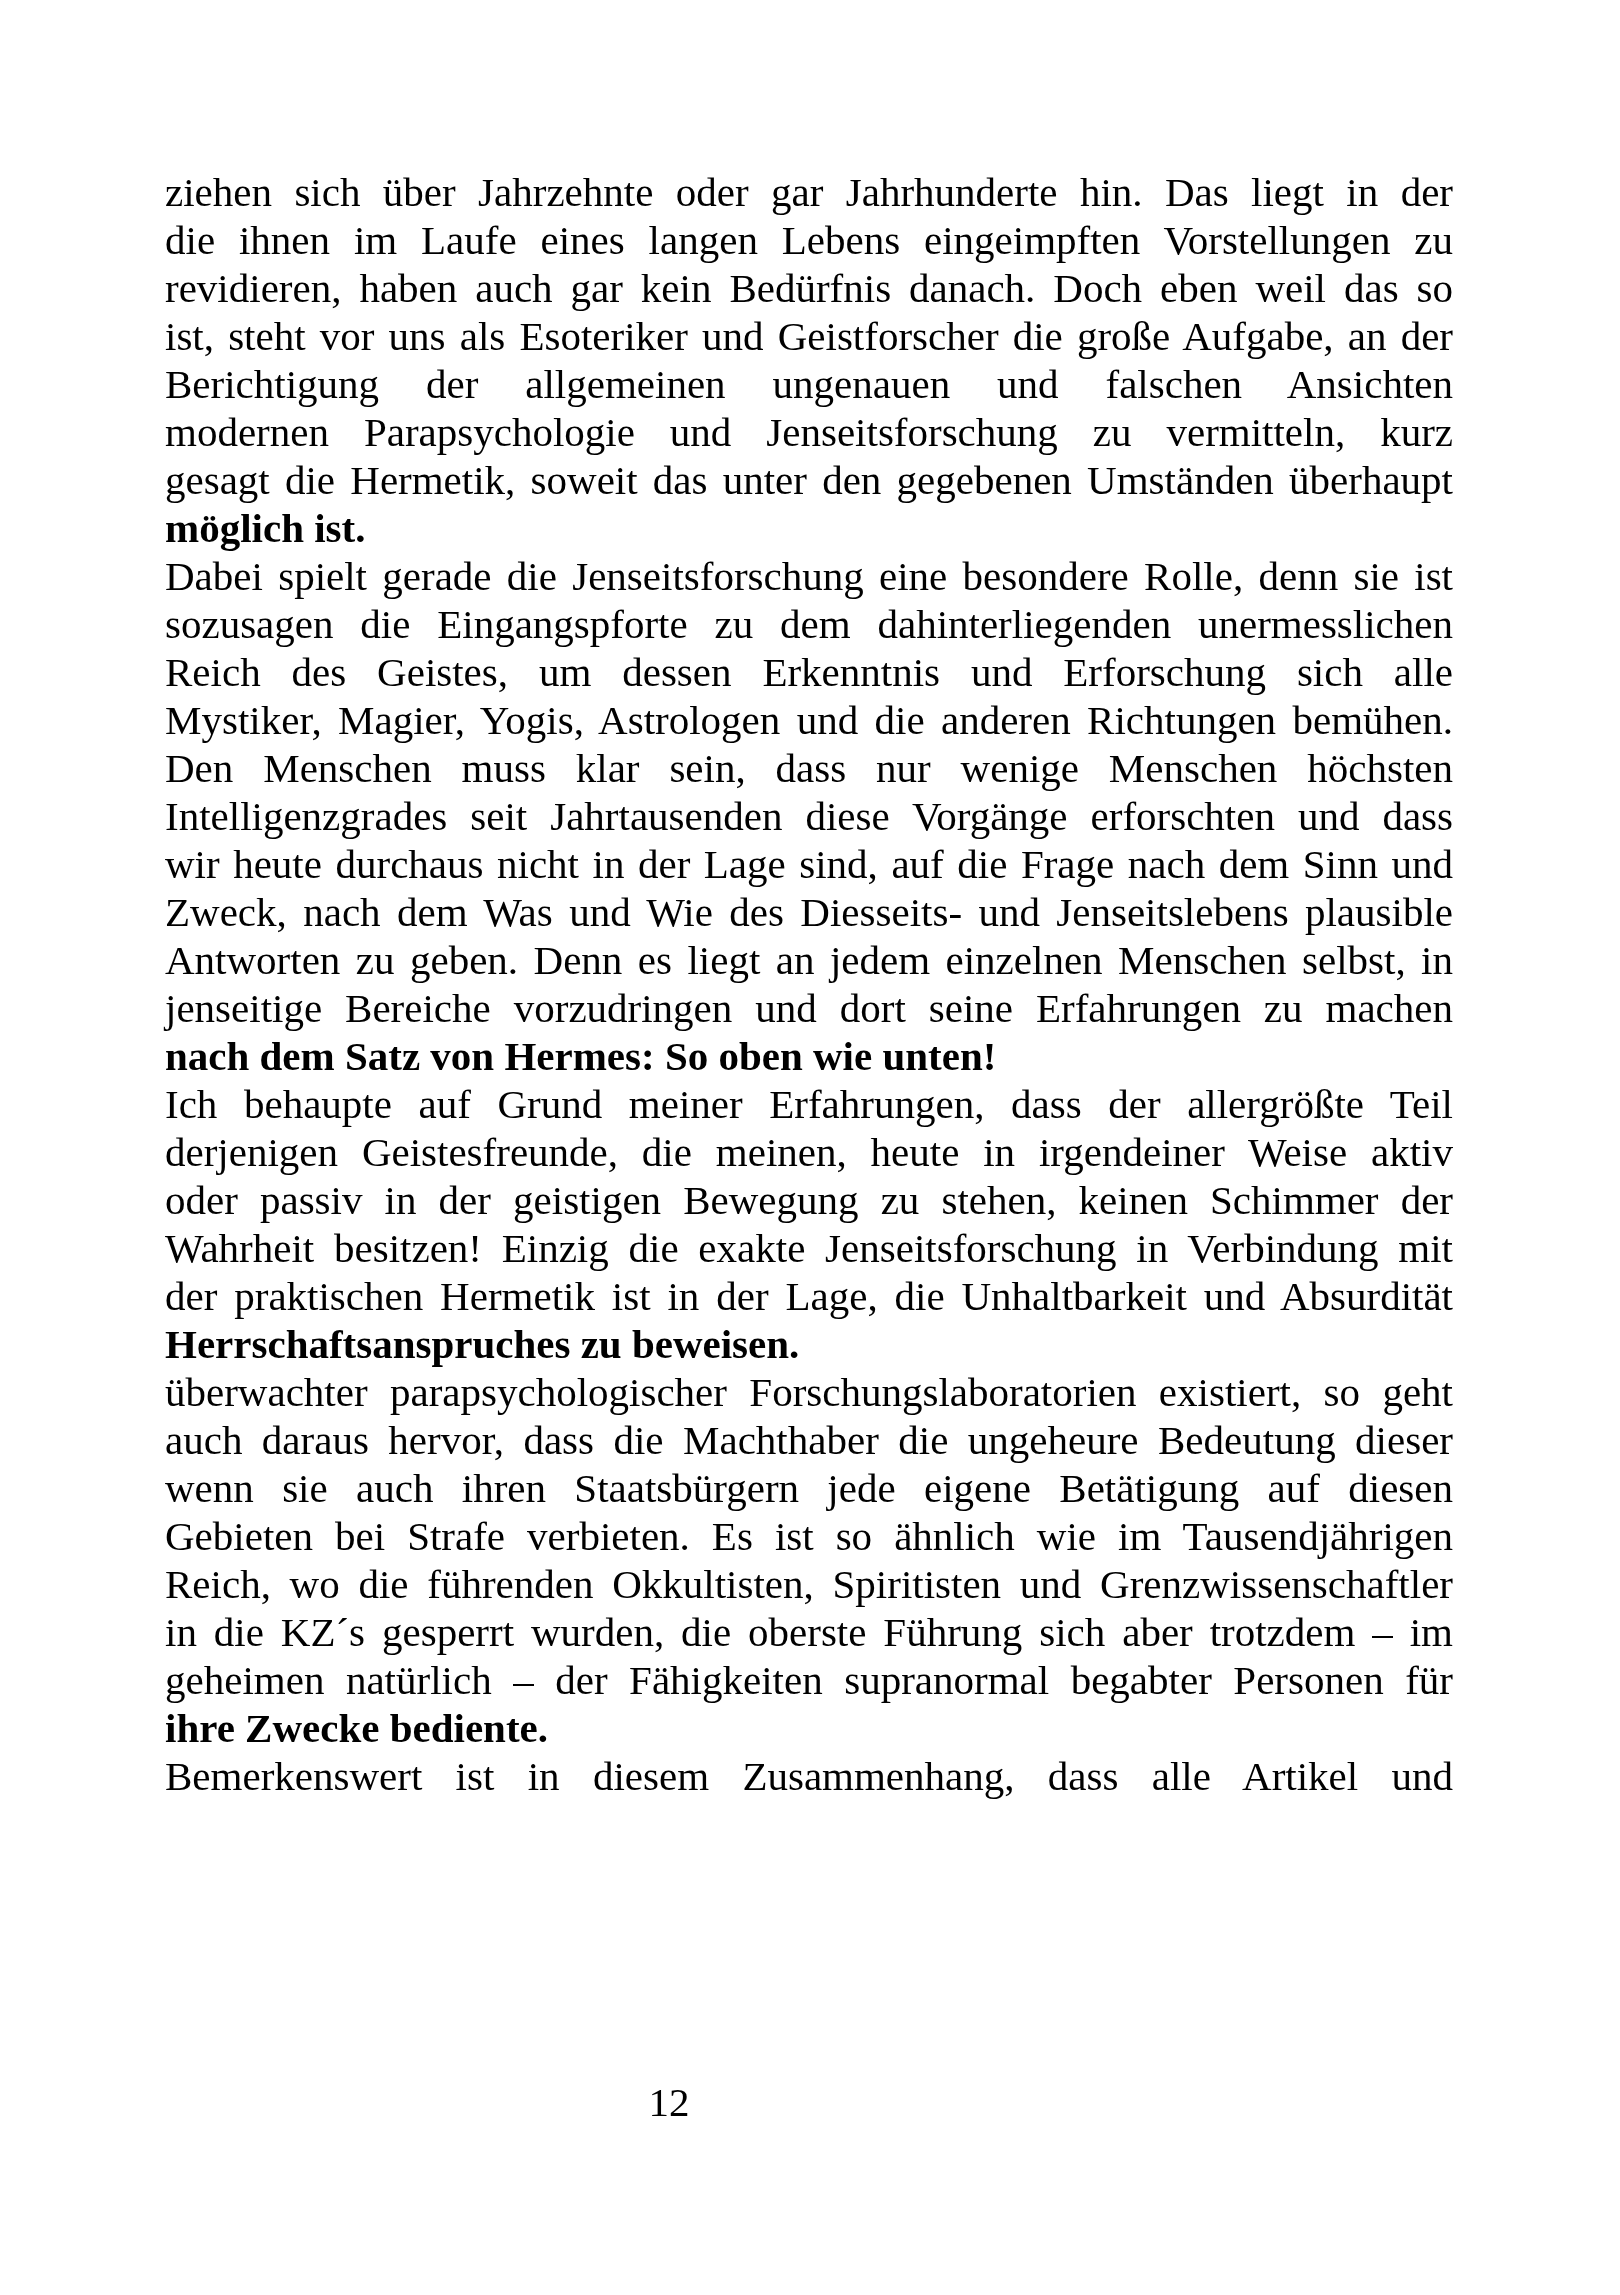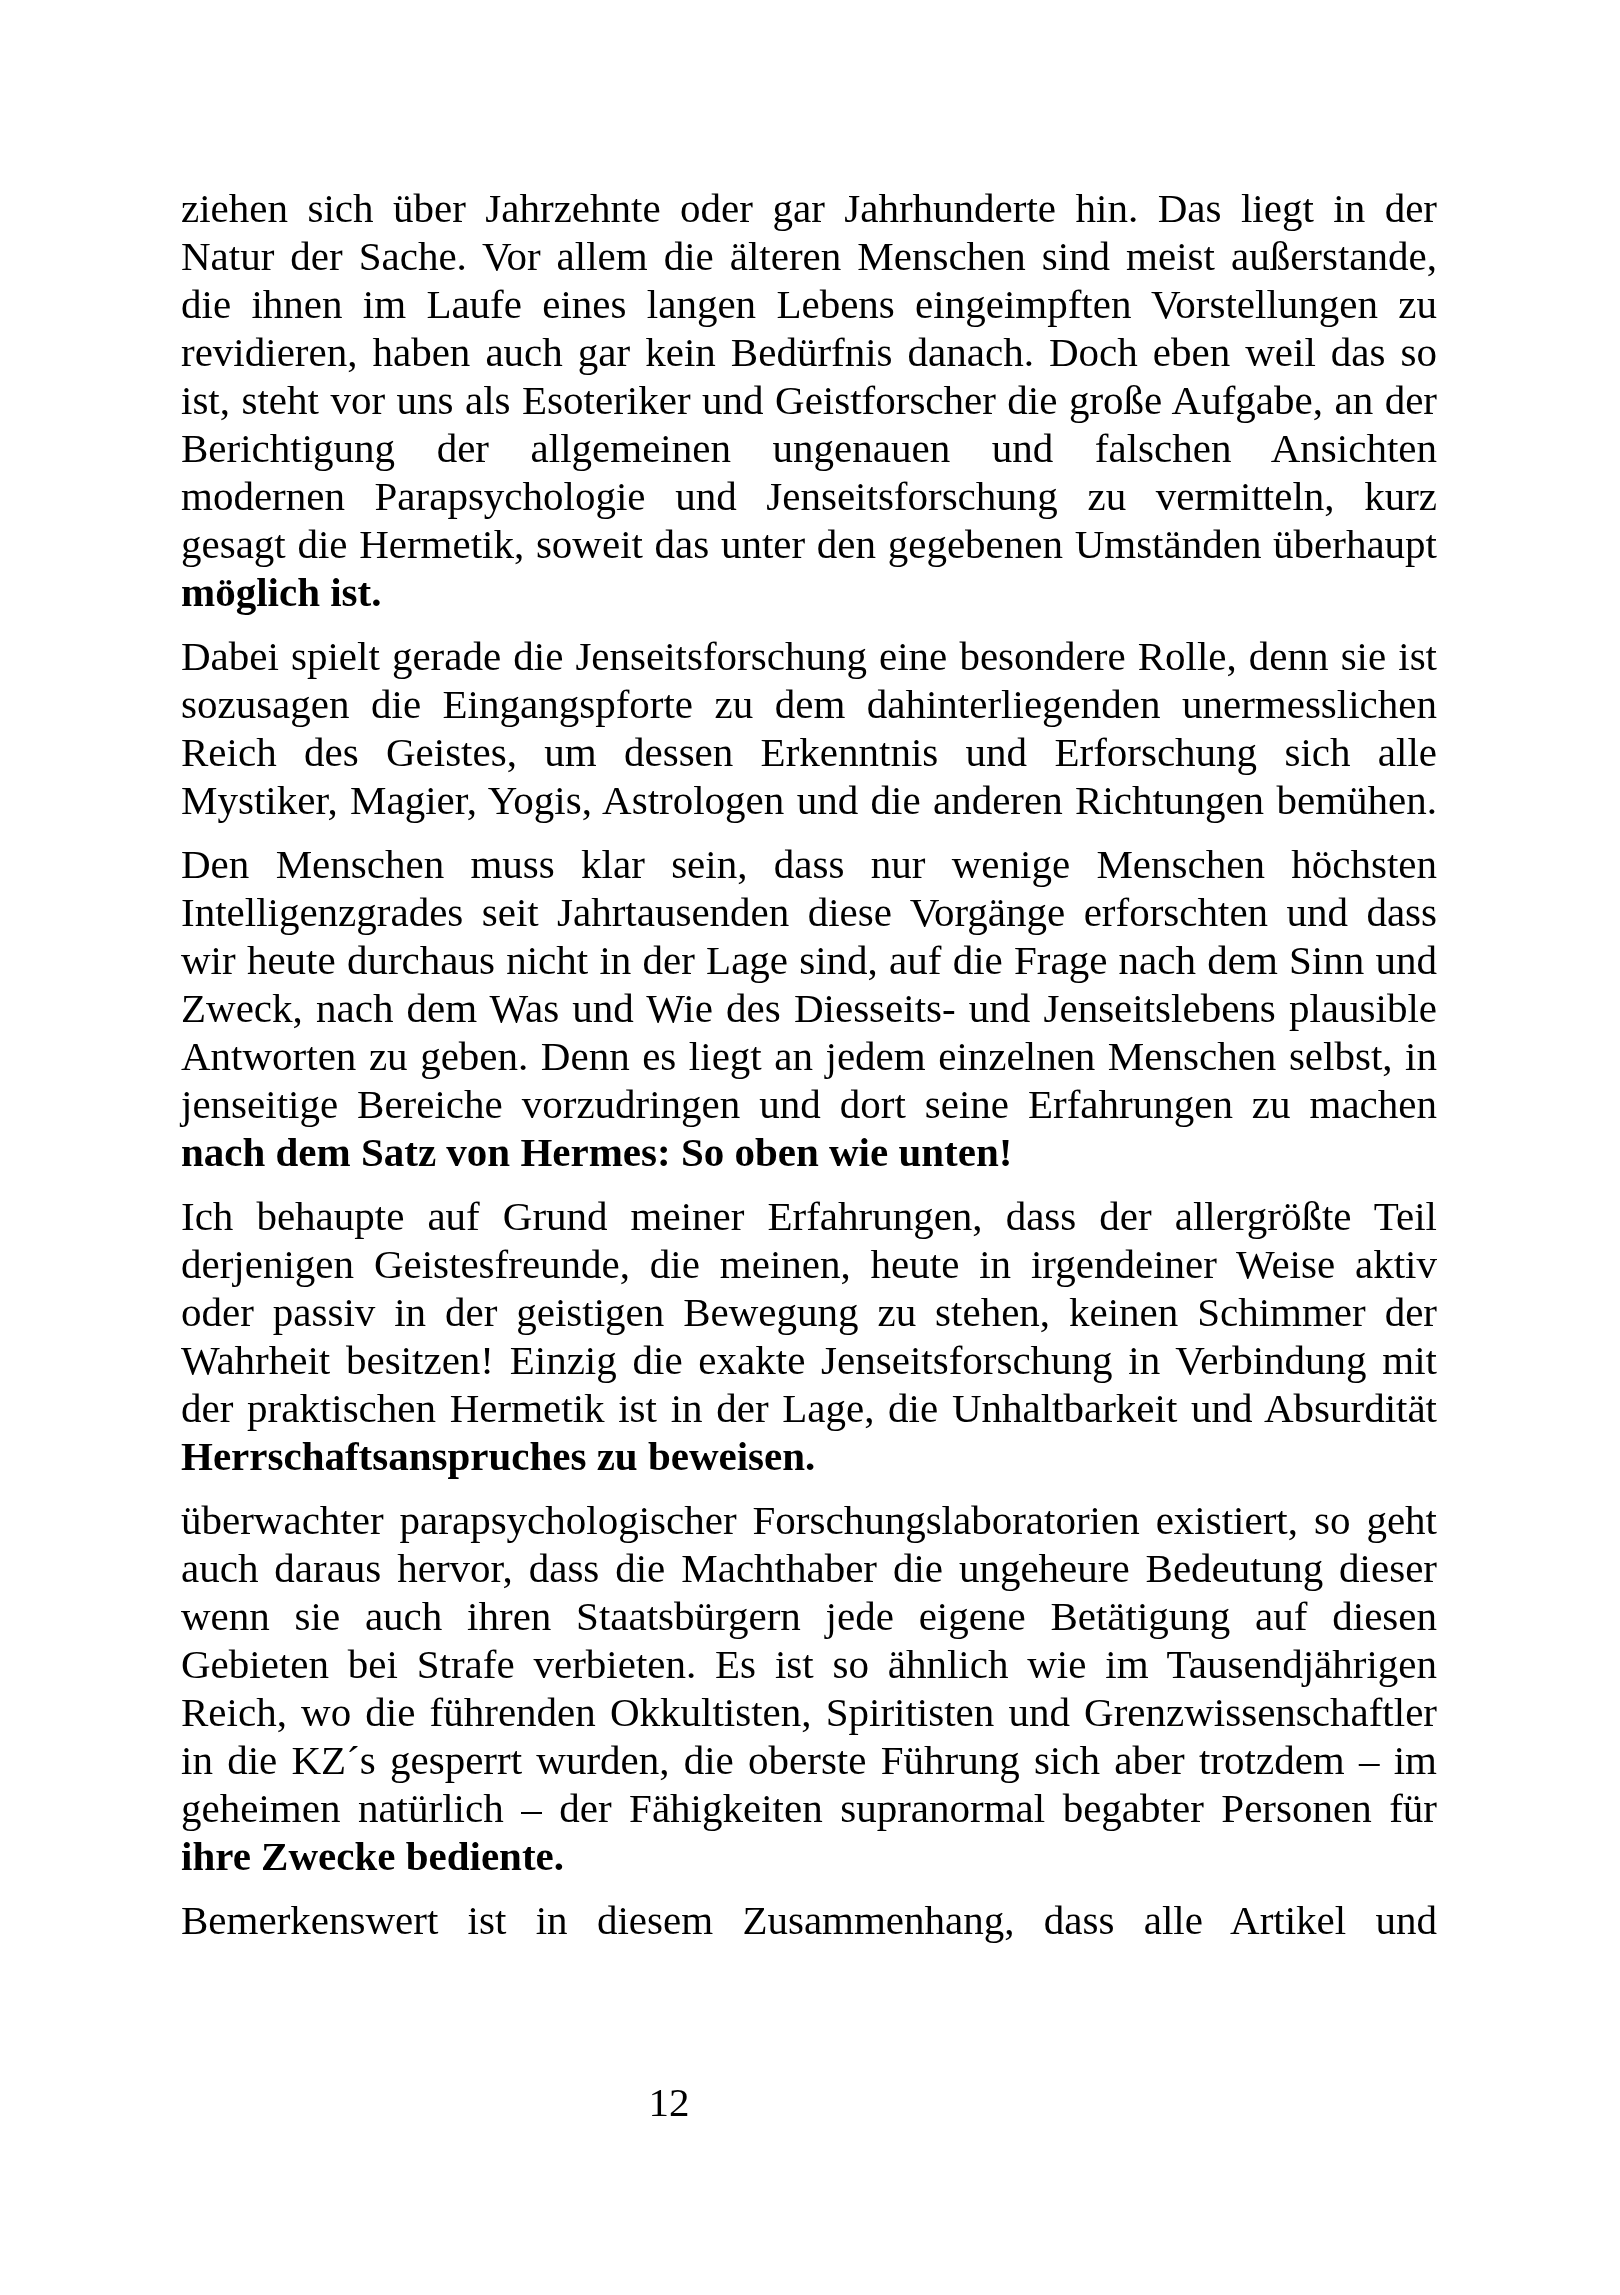--- a/index.html
+++ b/index.html
@@ -24,21 +24,21 @@
       position: absolute;
       left: 165px;
       top: 168px;
       width: 1288px;
       font-family: "Liberation Serif", "DejaVu Serif", serif;
       font-size: 41px;
       line-height: 48px;
       color: #000000;
     }
     .paragraph {
-      margin: 16px;
+      margin: 0;
       padding: 0;
     }
     .line {
       display: block;
       height: 48px;
       white-space: nowrap;
       text-align: justify;
       text-align-last: justify;
     }
     .line.last {
@@ -59,21 +59,20 @@
     }
   </style>
 </head>
 <body>
 
 <div class="page">
   <div class="text-block">
 
     <div class="paragraph">
       <span class="line">ziehen sich über Jahrzehnte oder gar Jahrhunderte hin. Das liegt in der</span>
-      <span class="line">Natur der Sache. Vor allem die älteren Menschen sind meist außerstande,</span>
       <span class="line">die ihnen im Laufe eines langen Lebens eingeimpften Vorstellungen zu</span>
       <span class="line">revidieren, haben auch gar kein Bedürfnis danach. Doch eben weil das so</span>
       <span class="line">ist, steht vor uns als Esoteriker und Geistforscher die große Aufgabe, an der</span>
       <span class="line">Berichtigung der allgemeinen ungenauen und falschen Ansichten</span>
       <span class="line">modernen Parapsychologie und Jenseitsforschung zu vermitteln, kurz</span>
       <span class="line">gesagt die Hermetik, soweit das unter den gegebenen Umständen überhaupt</span>
       <span class="line last">möglich ist.</span>
     </div>
 
     <div class="paragraph">

